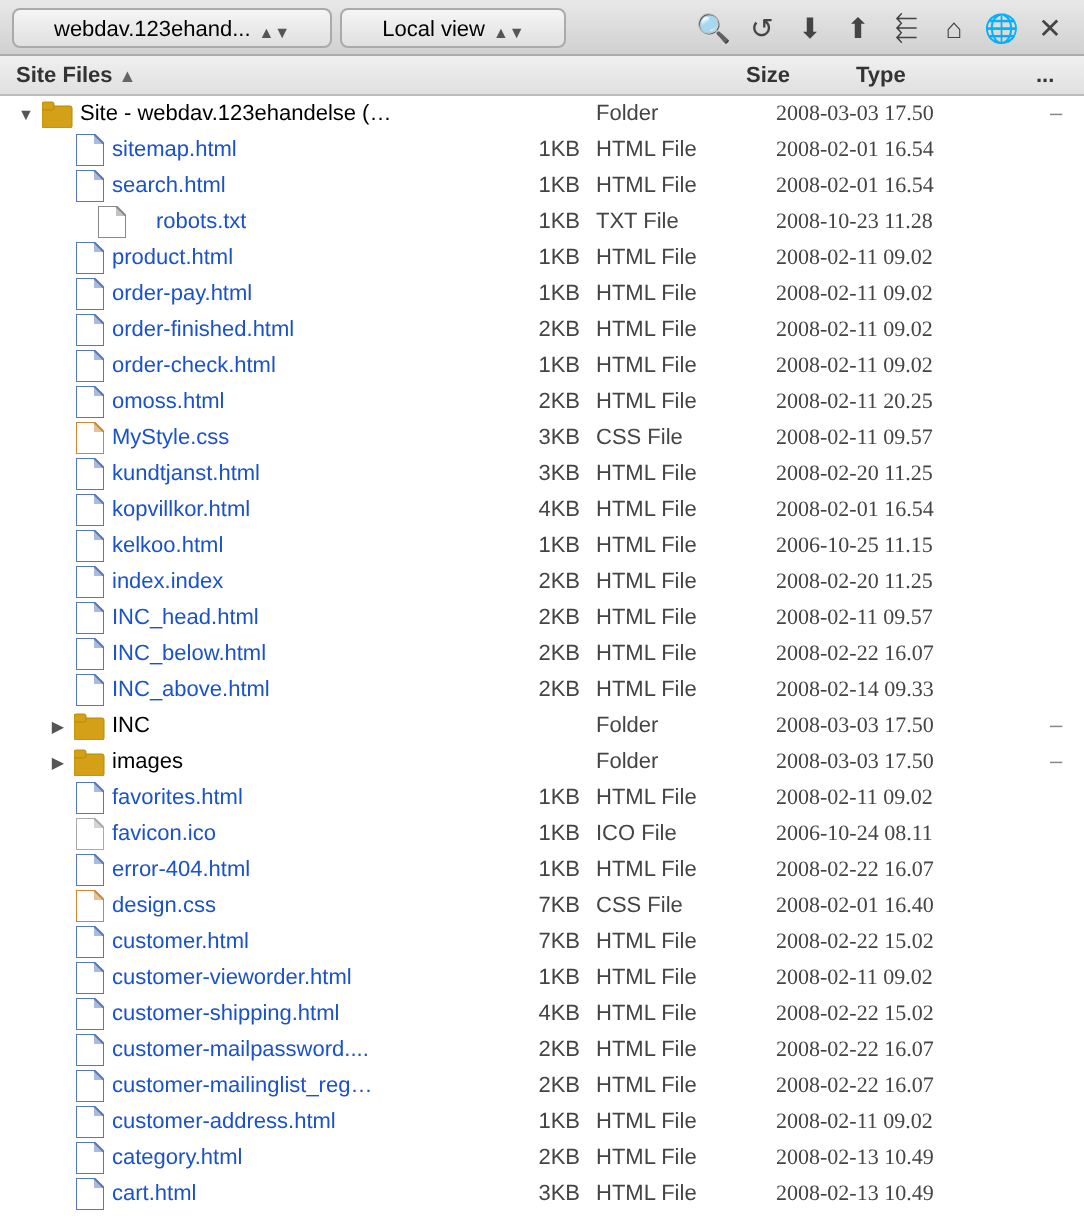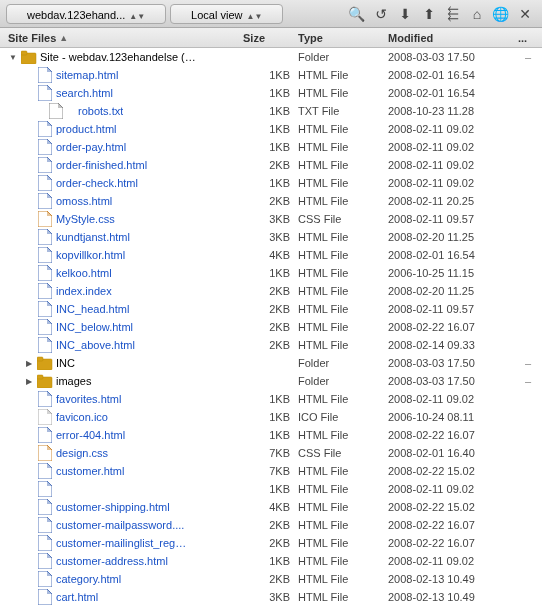--- a/index.html
+++ b/index.html
@@ -104,21 +104,21 @@
     .cell-name {
       flex: 1;
       display: flex;
       align-items: center;
       gap: 3px;
       overflow: hidden;
       white-space: nowrap;
     }
     .cell-size { width: 55px; color: #444; text-align: right; padding-right: 8px; }
     .cell-type { width: 90px; color: #444; }
-    .cell-modified { width: 130px; color: #444; }
+    .cell-modified { width: 130px; color: #444; font-family: Liberation Serif, serif; }
     .cell-extra { width: 20px; text-align: center; color: #888; }
 
     .file-icon {
       width: 16px;
       height: 16px;
       flex-shrink: 0;
       display: flex;
       align-items: center;
       justify-content: center;
       font-size: 11px;
@@ -183,23 +183,20 @@
   <div class="col-name col-header-cell">
     <span>Site Files</span>
     <span class="sort-arrow">▲</span>
   </div>
   <div class="col-size col-header-cell">
     <span>Size</span>
   </div>
   <div class="col-type col-header-cell">
     <span>Type</span>
   </div>
-  <div class="col-modified col-header-cell">
-    <span>Modified</span>
-  </div>
   <div class="col-extra col-header-cell">
     <span>...</span>
   </div>
 </div>
 
 <div class="file-list" id="file-list">
 <div class="file-row folder">
     <div class="cell-name" style="padding-left: 4px;">
       <span class="expand-arrow">▼</span>
       <span class="file-icon">
@@ -585,20 +582,21 @@
   </div>
     <div class="file-row">
     <div class="cell-name" style="padding-left: 20px;">
       <span style="width:10px;display:inline-block"></span>
       <span class="file-icon">
           <svg width="14" height="16" viewBox="0 0 14 16">
       <path d="M0 0 L9 0 L14 5 L14 16 L0 16 Z" fill="white" stroke="#5577bb" stroke-width="1"></path>
       <path d="M9 0 L9 5 L14 5" fill="#5577bb" opacity="0.5"></path>
     </svg>
         </span>
+      <span class="file-name-text">customer-vieworder.html</span>
     </div>
     <div class="cell-size">1KB</div>
     <div class="cell-type">HTML File</div>
     <div class="cell-modified">2008-02-11 09.02</div>
     <div class="cell-extra"></div>
   </div>
     <div class="file-row">
     <div class="cell-name" style="padding-left: 20px;">
       <span style="width:10px;display:inline-block"></span>
       <span class="file-icon">

